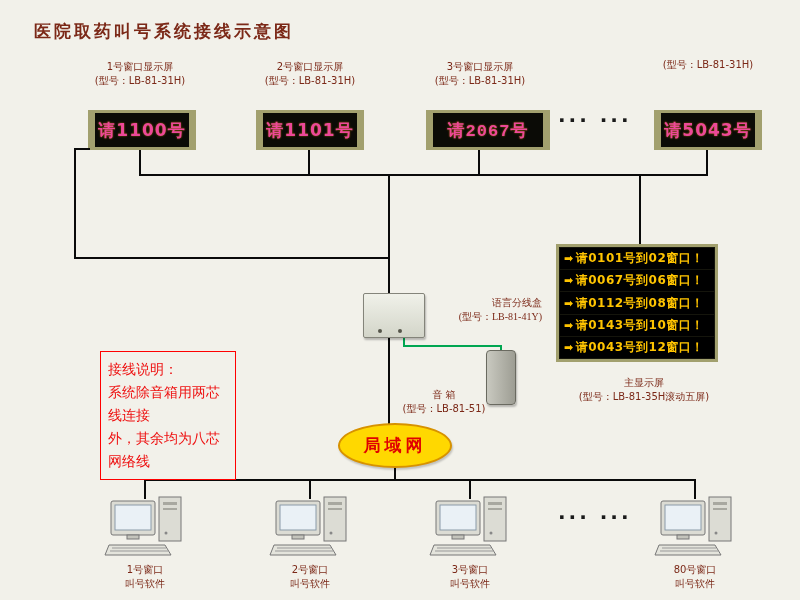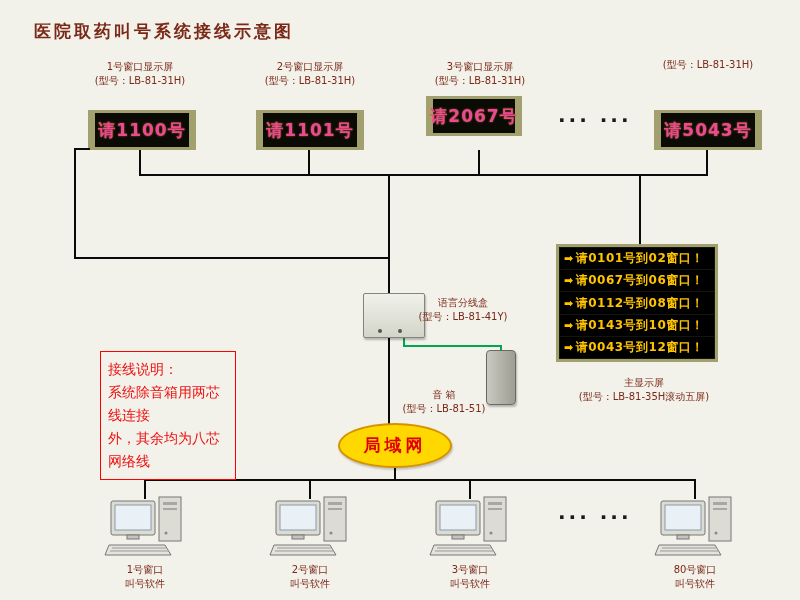--- a/index.html
+++ b/index.html
@@ -77,21 +77,21 @@
   <div class="abs dev-label" style="left:628px;top:58px;width:160px;">
     <div>(型号：LB-81-31H)</div>
   </div>
 
   <div class="abs led-display" style="left:88px;top:110px;width:108px;">
     <span class="led-text">请1100号</span>
   </div>
   <div class="abs led-display" style="left:256px;top:110px;width:108px;">
     <span class="led-text">请1101号</span>
   </div>
-  <div class="abs led-display" style="left:426px;top:96px;width:96px;">
+  <div class="abs led-display" style="left:426px;top:110px;width:124px;font-family:Liberation Mono, monospace;">
     <span class="led-text">请2067号</span>
   </div>
   <div class="abs led-display" style="left:654px;top:110px;width:108px;">
     <span class="led-text">请5043号</span>
   </div>
 
   <div class="abs dots" style="left:558px;top:108px;">··· ···</div>
 
   <div class="abs wire" style="left:139px;top:150px;width:2px;height:26px;"></div>
   <div class="abs wire" style="left:308px;top:150px;width:2px;height:26px;"></div>
@@ -112,21 +112,21 @@
   <div class="abs wire" style="left:694px;top:479px;width:2px;height:20px;"></div>
 
   <div class="abs wire-green" style="left:403px;top:338px;width:2px;height:9px;"></div>
   <div class="abs wire-green" style="left:403px;top:345px;width:99px;height:2px;"></div>
   <div class="abs wire-green" style="left:500px;top:345px;width:2px;height:8px;"></div>
 
   <div class="abs splitter">
     <span class="splitter-port" style="left:14px;"></span>
     <span class="splitter-port" style="left:34px;"></span>
   </div>
-  <div class="abs dev-label" style="left:408px;top:296px;width:110px;text-align:center;">
+  <div class="abs dev-label" style="left:432px;top:296px;width:110px;text-align:right;font-family:Liberation Serif, serif;">
     <div>语言分线盒</div>
     <div>(型号：LB-81-41Y)</div>
   </div>
 
   <div class="abs speaker"></div>
   <div class="abs dev-label" style="left:402px;top:374px;width:84px;margin-top:14px;">
     <div>音  箱</div>
     <div>(型号：LB-81-51)</div>
   </div>
 

